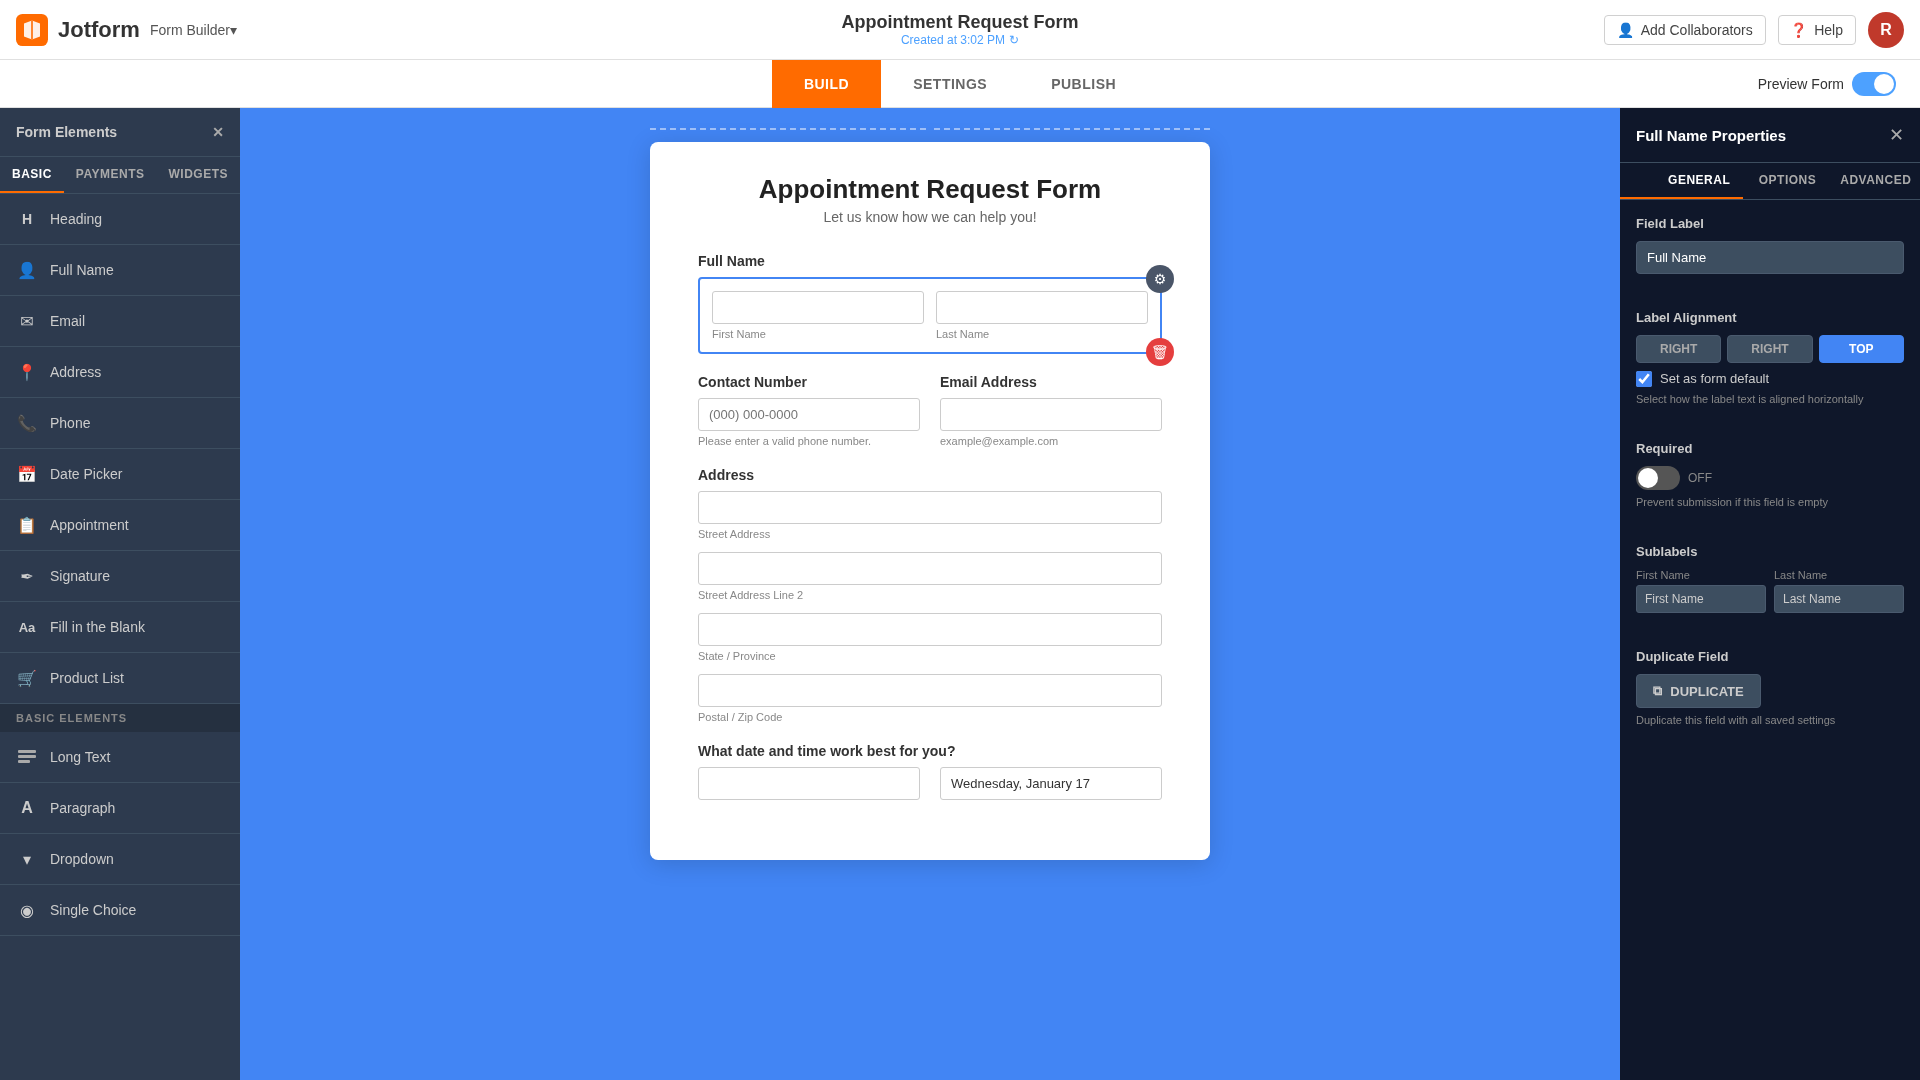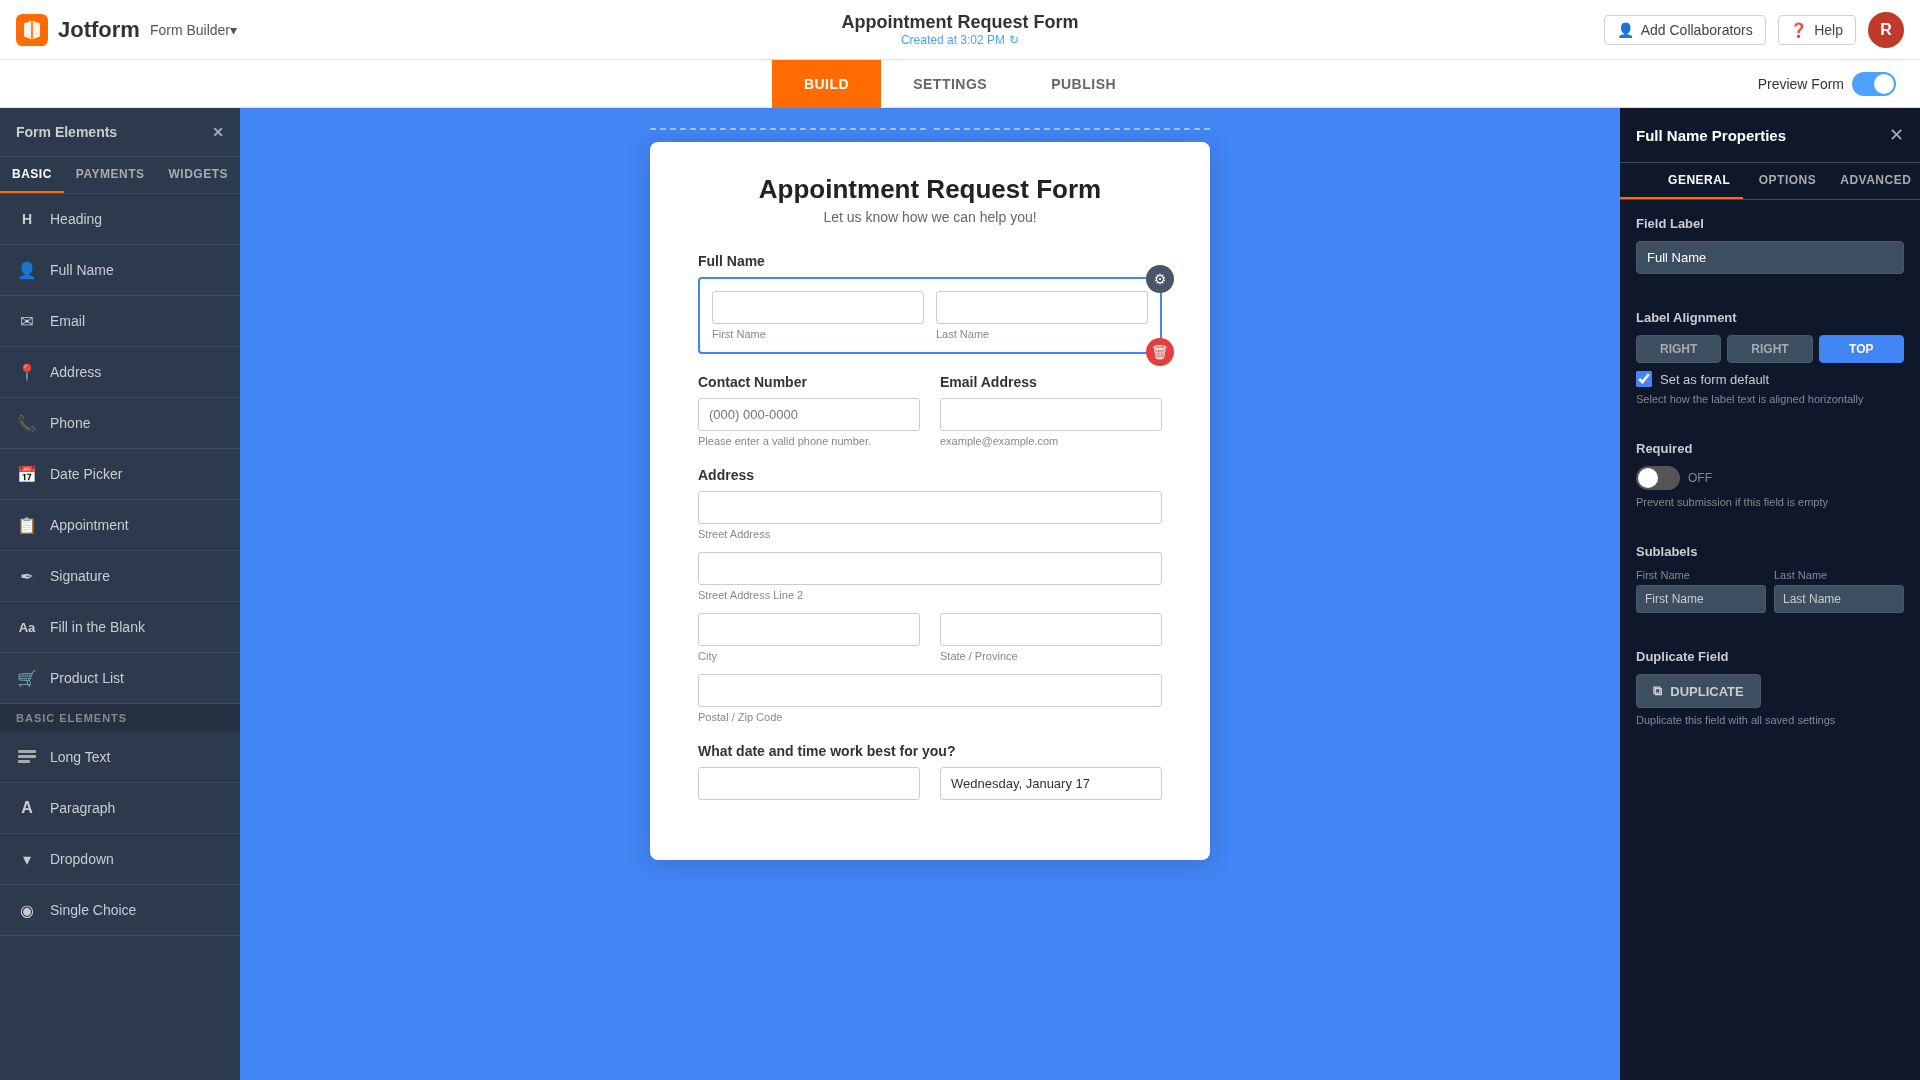--- a/index.html
+++ b/index.html
@@ -173,21 +173,21 @@
       color: #fff; border-radius: 4px; padding: 8px 10px; font-size: 13px;
       outline: none;
     }
     .alignment-btns { display: flex; gap: 6px; margin-top: 8px; }
     .align-btn {
       flex: 1; padding: 6px; text-align: center; border-radius: 4px;
       font-size: 12px; font-weight: 600; cursor: pointer; border: 1px solid #4a5a6e;
       color: #aaa; background: #3d4e60;
     }
     .align-btn.active { background: #4285f4; color: #fff; border-color: #4285f4; }
-    .checkbox-row { display: flex; align-items: center; gap: 8px; margin-top: 8px; }
+    .checkbox-row { display: flex; gap: 8px; margin-top: 8px; }
     .checkbox-row input[type=checkbox] { width: 16px; height: 16px; accent-color: #4285f4; }
     .checkbox-label { font-size: 13px; color: #ccc; }
     .hint-text { font-size: 11px; color: #888; margin-top: 6px; }
     .required-toggle { display: flex; align-items: center; gap: 8px; }
     .toggle-off {
       width: 44px; height: 24px; background: #555; border-radius: 12px;
       position: relative; cursor: pointer;
     }
     .toggle-off-knob {
       width: 20px; height: 20px; background: #fff; border-radius: 50%;
@@ -387,24 +387,20 @@
           <input type="text" class="form-input" style="">
           <div class="field-hint">Street Address</div>
         </div>
         <div class="form-field-group">
           <input type="text" class="form-input" style="">
           <div class="field-hint">Street Address Line 2</div>
         </div>
         <div class="two-col">
           <div class="form-field-group">
             <input type="text" class="form-input" style="">
-            <div class="field-hint">City</div>
-          </div>
-          <div class="form-field-group">
-            <input type="text" class="form-input" style="">
             <div class="field-hint">State / Province</div>
           </div>
         </div>
         <div class="form-field-group">
           <input type="text" class="form-input" style="">
           <div class="field-hint">Postal / Zip Code</div>
         </div>
       </div>
 
       <div class="form-field-group">

